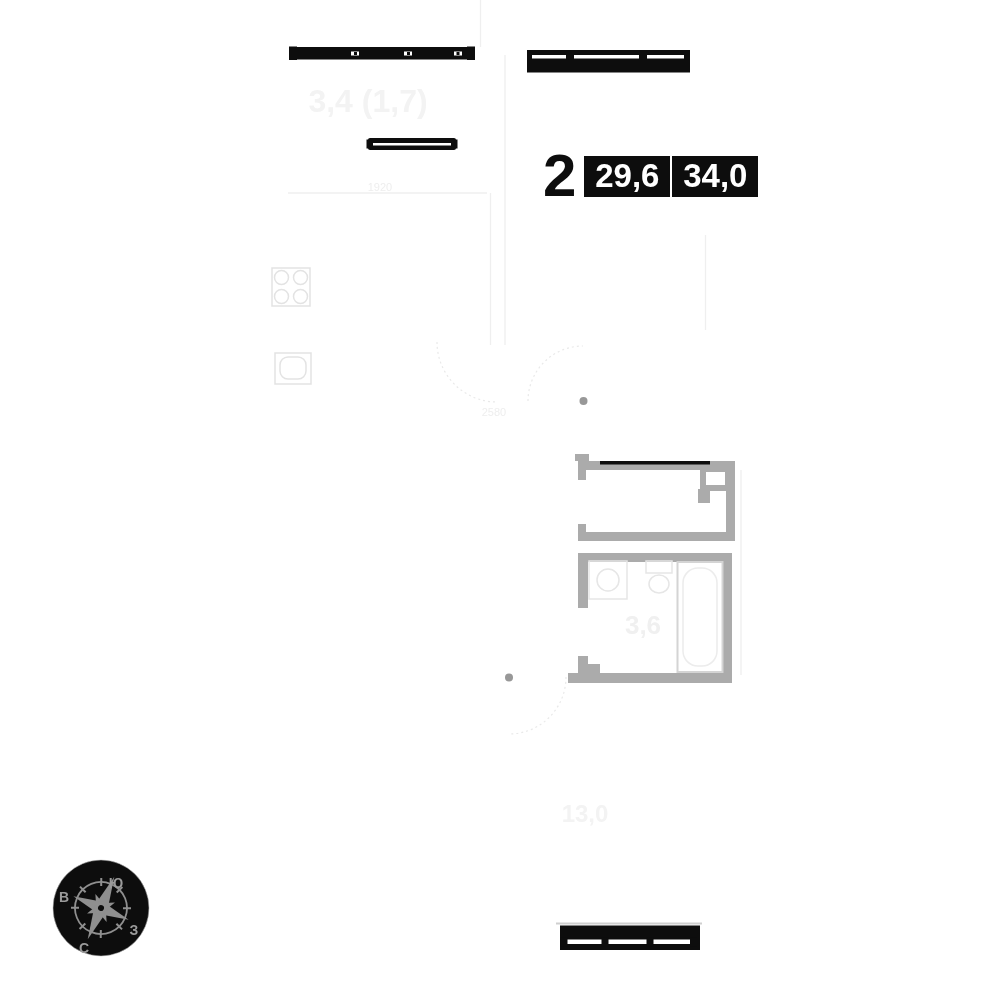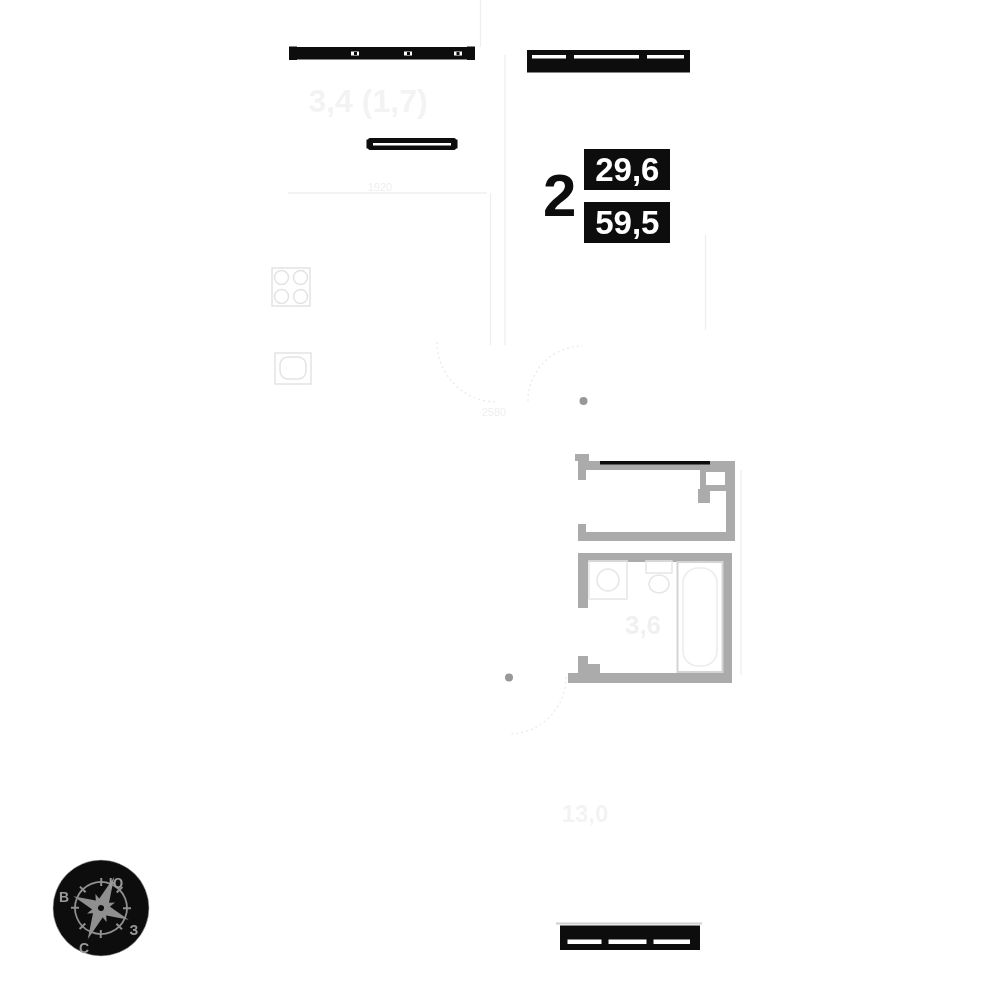--- a/index.html
+++ b/index.html
@@ -10,21 +10,21 @@
   svg{position:absolute;left:0;top:0;}
   
   .apt-label{
     position:absolute;left:543px;top:149px;
     display:flex;align-items:center;gap:9px;
   }
   .apt-rooms{
     font-size:60px;font-weight:800;color:var(--black,#0d0d0d);line-height:0.9;
     letter-spacing:-1px;
   }
-  .apt-areas{display:flex;flex-direction:column;gap:12px;}
+  .apt-areas{display:flex;gap:2px;}
   .apt-area{
     width:86px;height:41px;background:var(--black,#0d0d0d);color:#ffffff;
     font-size:33px;font-weight:700;display:flex;align-items:center;justify-content:center;
   }
 </style>
 </head>
 <body>
 
 <div class="stage">
 
@@ -174,17 +174,17 @@
         <text x="134" y="935">З</text>
         <text x="84" y="953">С</text>
       </g>
     </g>
   </svg>
 
   <div class="apt-label">
     <div class="apt-rooms">2</div>
     <div class="apt-areas">
       <div class="apt-area">29,6</div>
-      <div class="apt-area">59,5</div>
+      <div class="apt-area">34,0</div>
     </div>
   </div>
 
 </div>
 
 </body></html>

